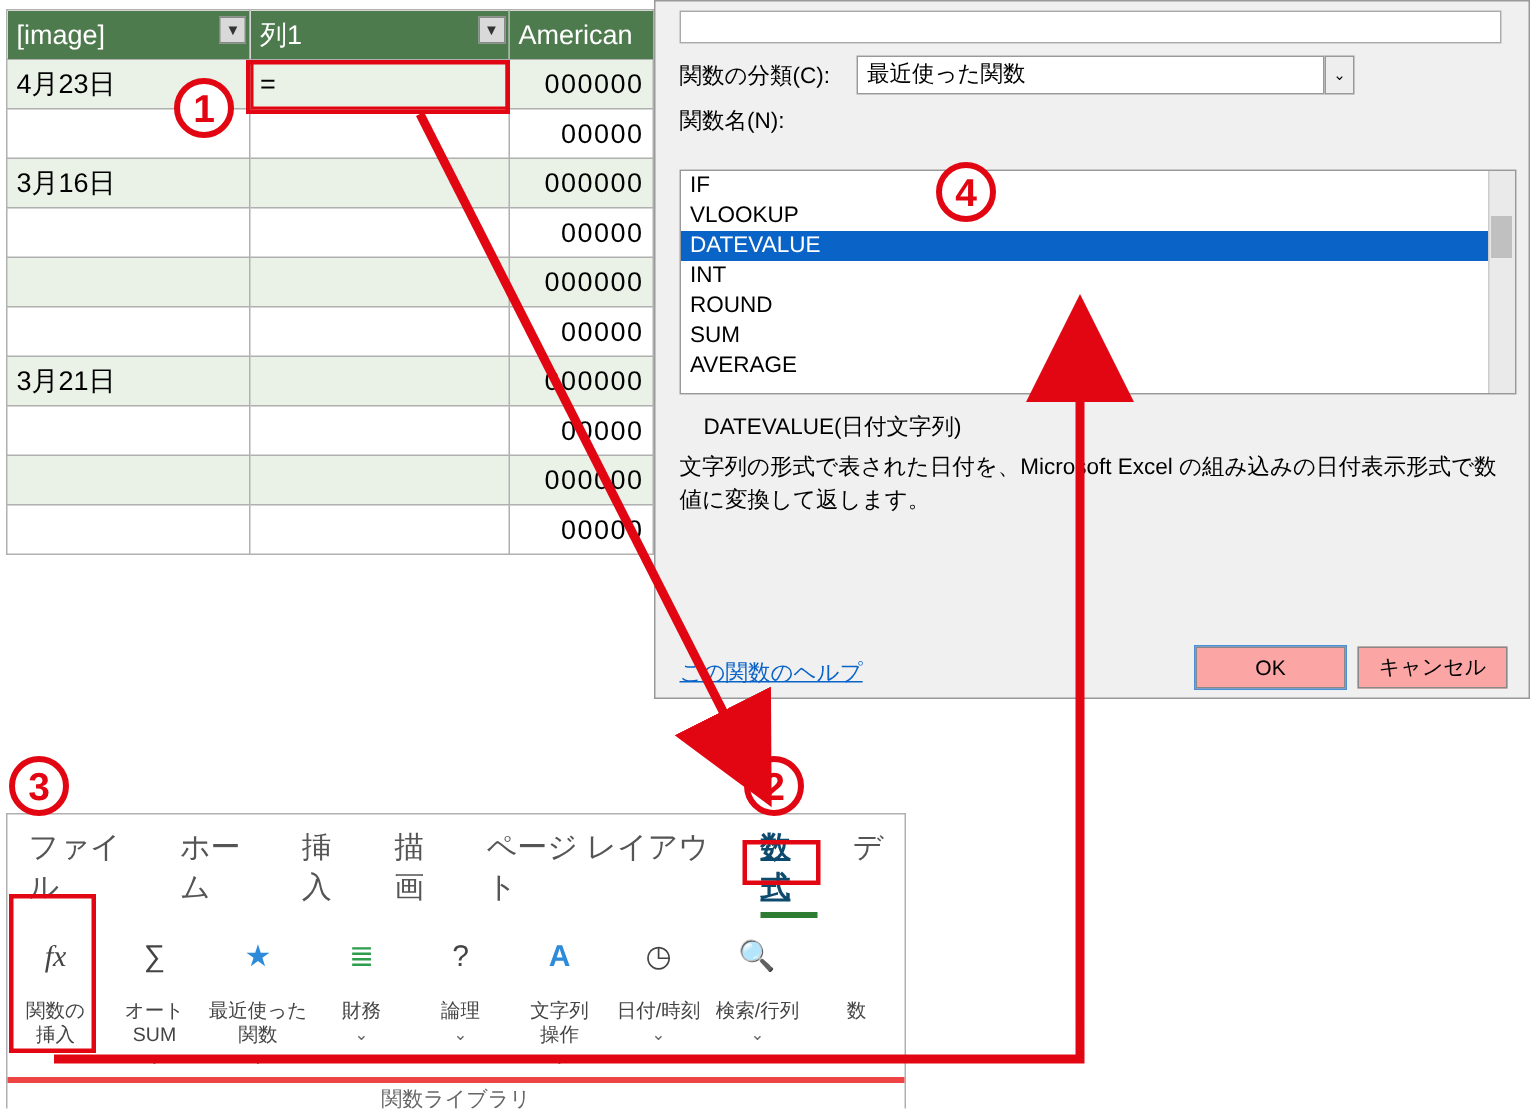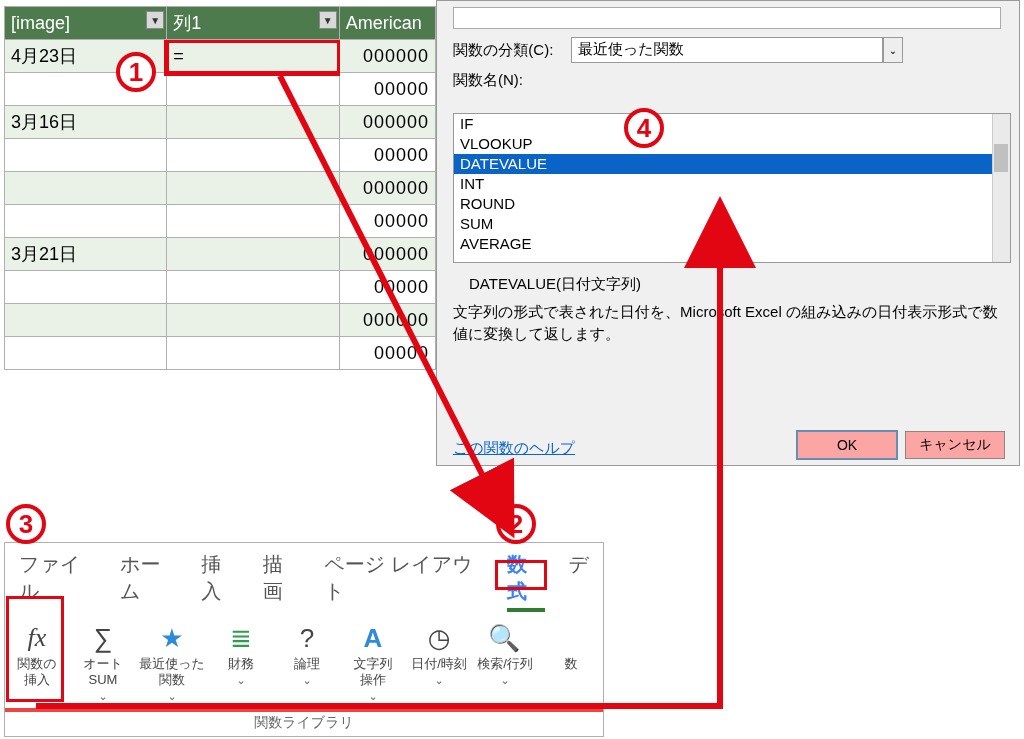--- a/index.html
+++ b/index.html
@@ -33,24 +33,24 @@
   .dialog .desc   { position: absolute; left: 16px; top: 300px; right: 10px; font-size: 15px; line-height: 22px; }
   .dialog .help   { position: absolute; left: 16px; top: 438px; color: #0a64c8; text-decoration: underline; font-size: 15px; }
   .dialog .btn    { position: absolute; top: 430px; width: 100px; height: 28px; background: #fca5a5; border: 1px solid #888; font-size: 14px; }
   .dialog .ok     { right: 122px; outline: 1px solid #4a90d9; }
   .dialog .cancel { right: 14px; }
 
   
   .ribbon { position: absolute; left: 4px; top: 542px; width: 600px; border: 1px solid #b0b0b0; background: #fff; }
   .ribbon .tabs { display: flex; gap: 24px; padding: 8px 14px 4px; font-size: 20px; color: #555; }
   .ribbon .tabs .tab { cursor: pointer; }
-  .ribbon .tabs .tab.active { color: #3b82f6; font-weight: bold; border-bottom: 4px solid #2e7d32; padding-bottom: 3px; }
+  .ribbon .tabs .tab.active { color: #0c4a6e; font-weight: bold; border-bottom: 4px solid #2e7d32; padding-bottom: 3px; text-decoration: underline; }
   .ribbon .body { display: flex; align-items: flex-start; padding: 6px 4px 2px; gap: 10px; }
   .ribbon .rb { display: flex; flex-direction: column; align-items: center; width: 62px; font-size: 13px; color: #444; line-height: 16px; text-align: center; }
-  .ribbon .rb .ico { width: 32px; height: 32px; display: flex; align-items: center; justify-content: center; font-size: 26px; margin-bottom: 2px; }
+  .ribbon .rb .ico { width: 32px; height: 32px; display: flex; align-items: center; justify-content: center; font-size: 20px; margin-bottom: 12px; }
   .ribbon .group-label { text-align: center; font-size: 14px; color: #666; padding: 2px 0 4px; border-top: 4px solid #ef4444; margin-top: 2px;}
 
   
   .hl { position: absolute; border: 3px solid #e20613; pointer-events: none; }
   .circ { position: absolute; width: 40px; height: 40px; border: 4px solid #e20613; border-radius: 50%; display:flex; align-items:center; justify-content:center; font-size: 26px; font-weight: bold; color: #e20613; background: #fff; }
   svg.overlay { position: absolute; left: 0; top: 0; width: 1024px; height: 739px; pointer-events: none; }
   .caret { font-size: 11px; color: #666; }
 </style>
 </head>
 <body>

